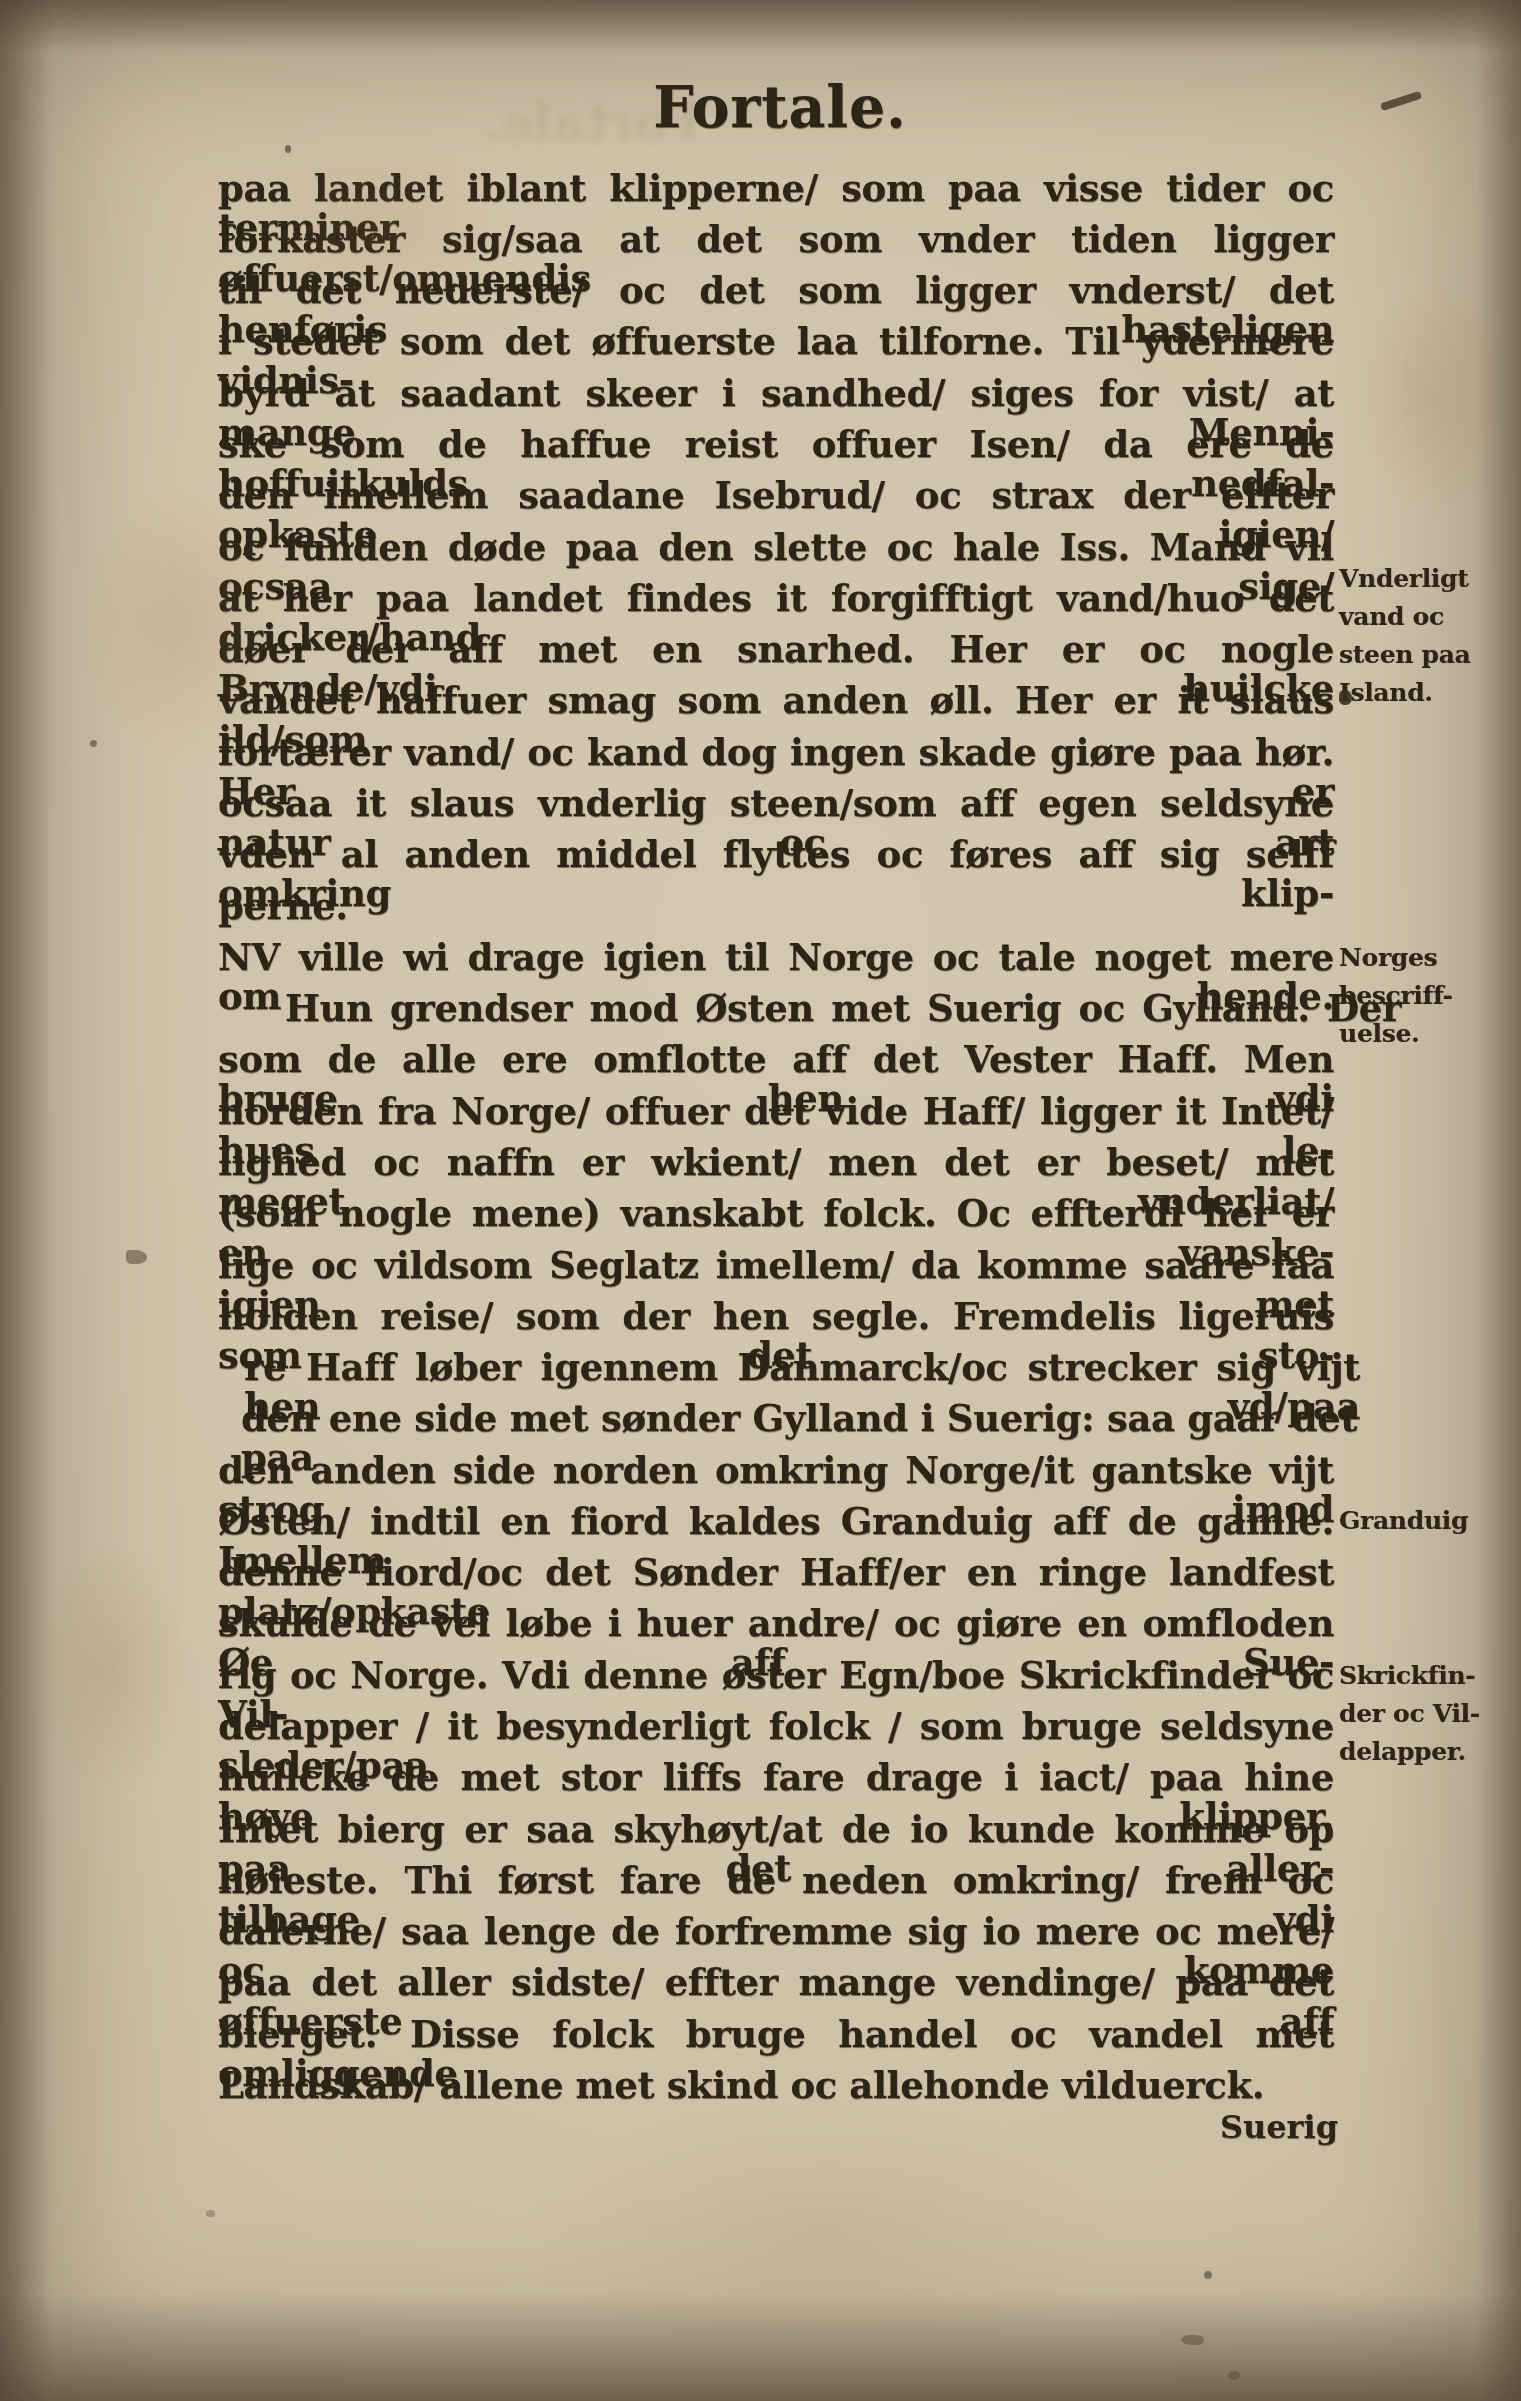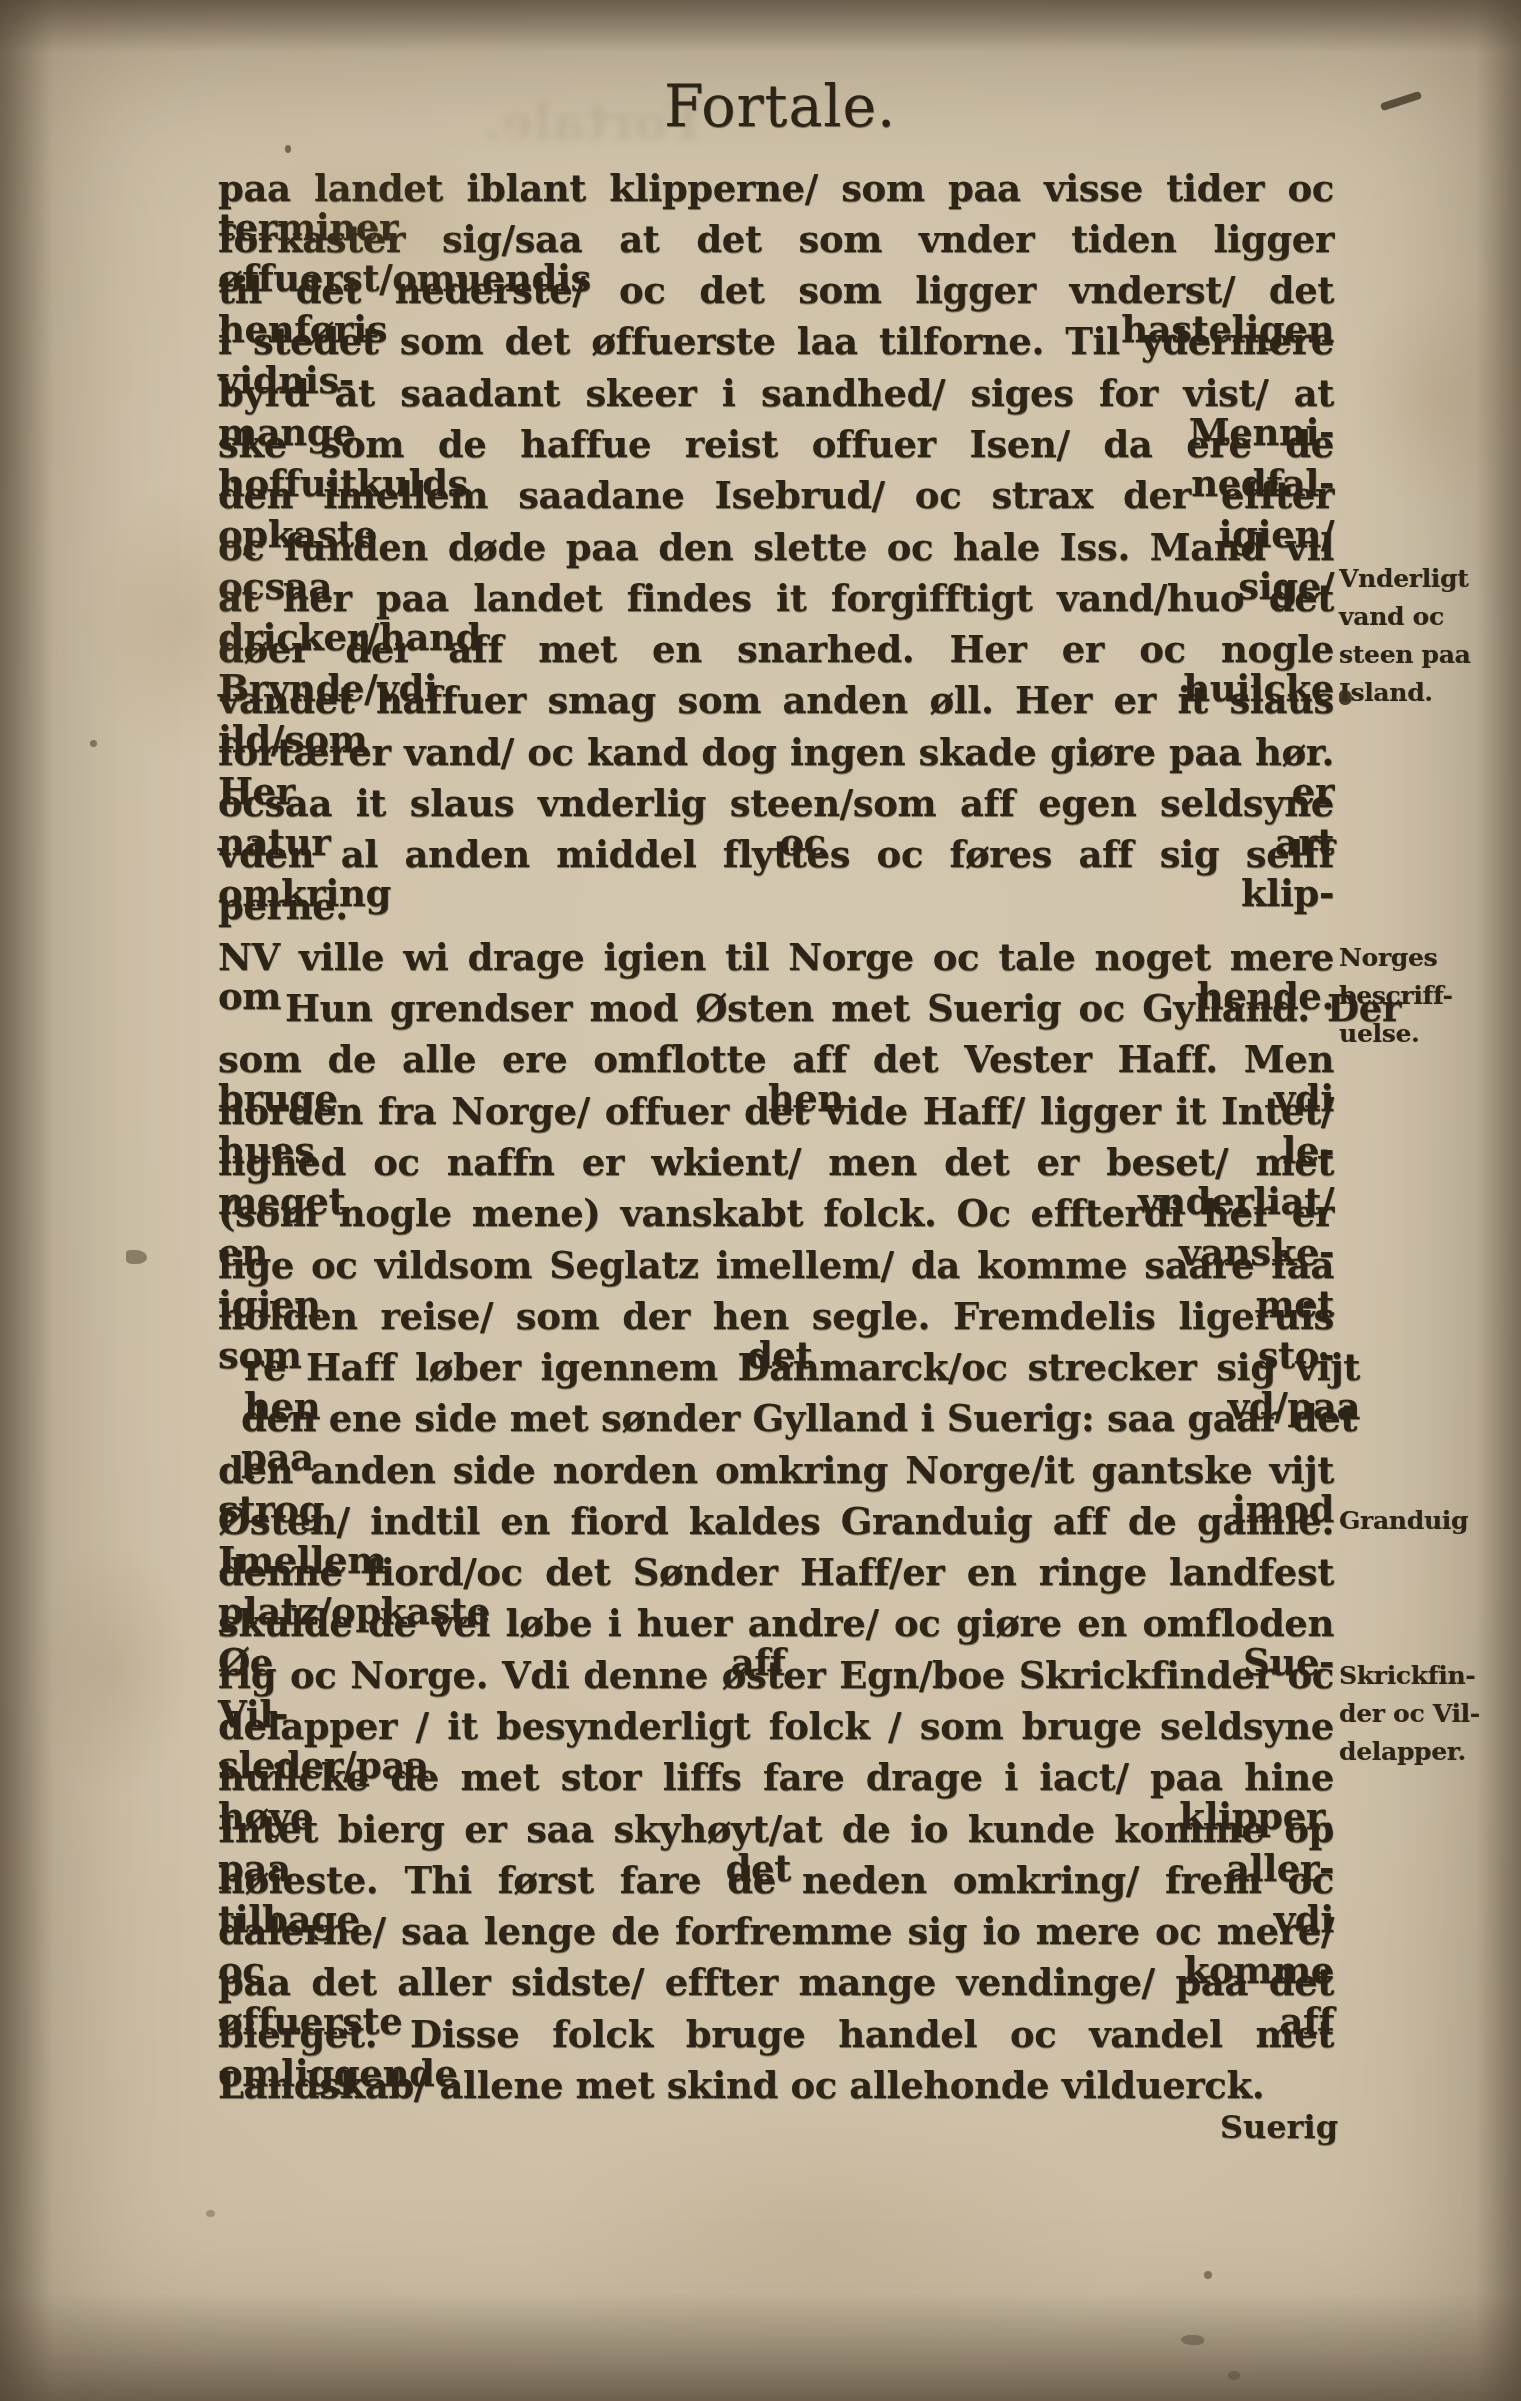--- a/index.html
+++ b/index.html
@@ -17,21 +17,21 @@
       linear-gradient(to top, rgba(62,50,36,.50), rgba(62,50,36,0) 4.5%),
       linear-gradient(to right, rgba(62,50,36,.45), rgba(62,50,36,0) 3.5%),
       linear-gradient(to left, rgba(62,50,36,.38), rgba(62,50,36,0) 3%),
       radial-gradient(120% 90% at 52% 40%, rgba(255,252,240,.10), rgba(0,0,0,0) 60%),
       radial-gradient(140% 110% at 50% 48%, #cfc1a8 38%, #c6b79d 66%, #af9f85 85%, #92826a 96%, #766752 100%);
     box-shadow: inset 0 0 147px 39px rgba(80,66,48,.40), inset 0 0 35px 8.6px rgba(80,66,48,.25);
   }
 
   .title{
     position:absolute;top:78px;left:780px;transform:translateX(-50%);
-    font-weight:400;font-size:57px;line-height:1;color:var(--ink);
+    font-weight:700;font-size:57px;line-height:1;color:var(--ink);
     letter-spacing:0.9px;
     text-shadow:0.5px 0.7px 0.9px rgba(43,34,19,.6);
   }
 
   .ghost{
     position:absolute;top:93px;left:484px;
     font-weight:700;font-size:50px;color:rgba(110,95,70,.55);
     transform:scaleX(-1);filter:blur(3.5px);opacity:.22;
   }
 

